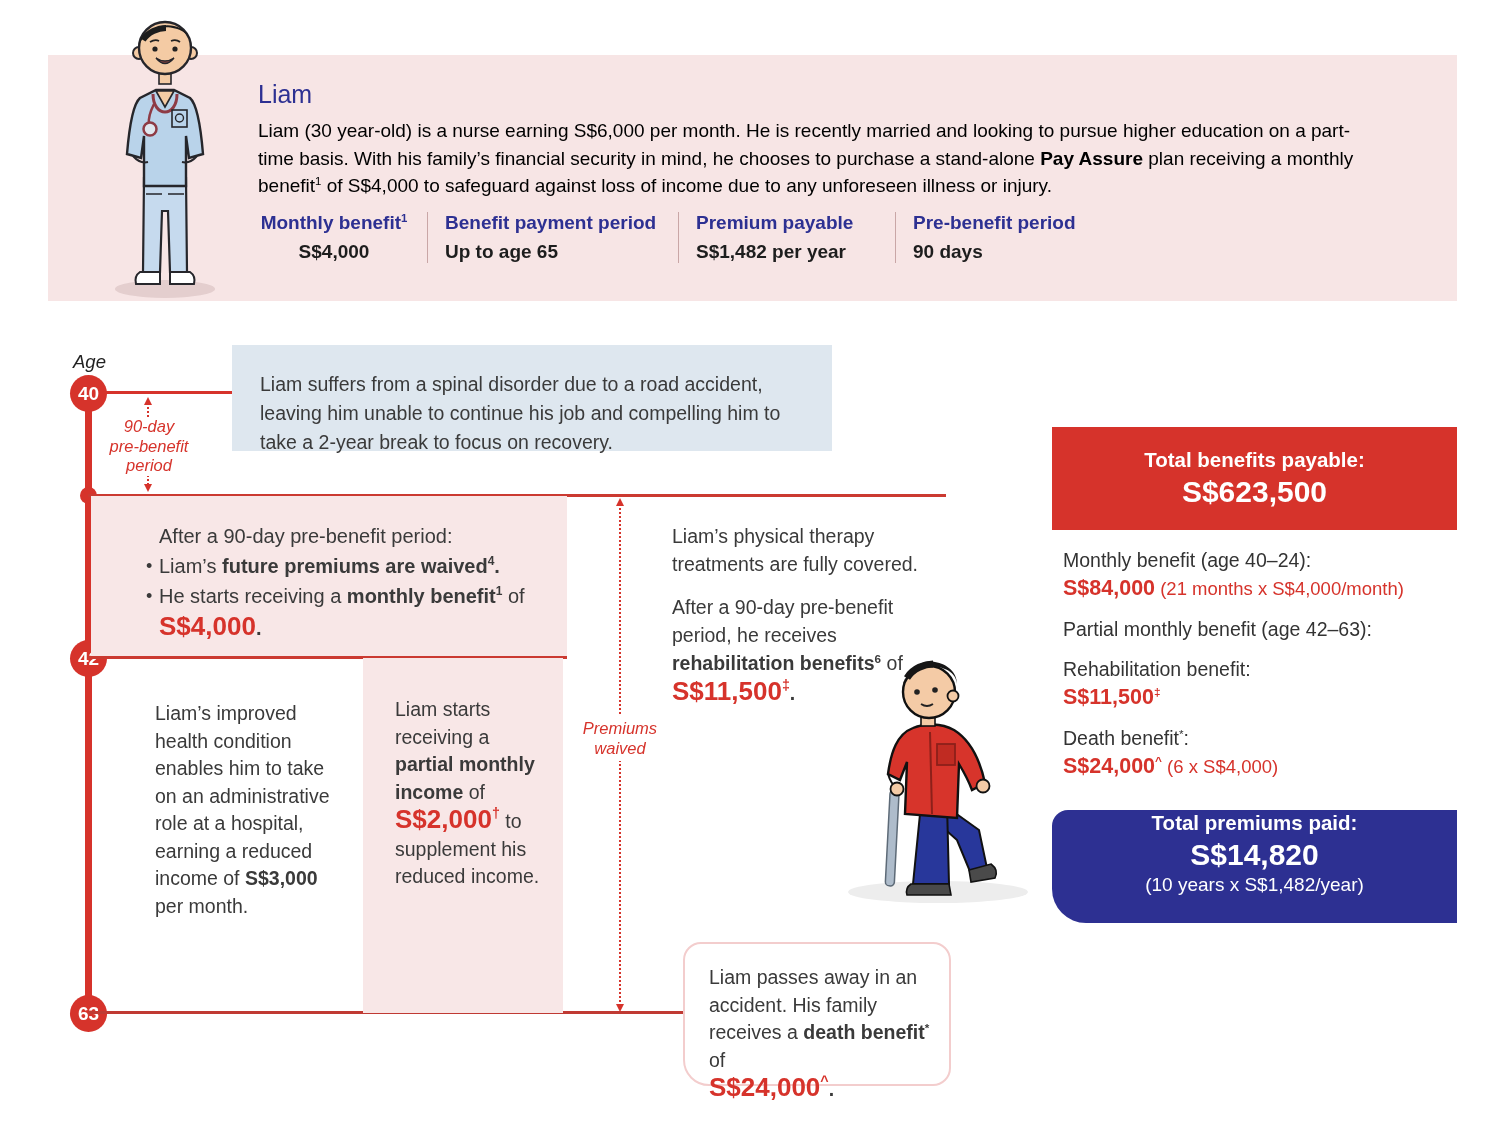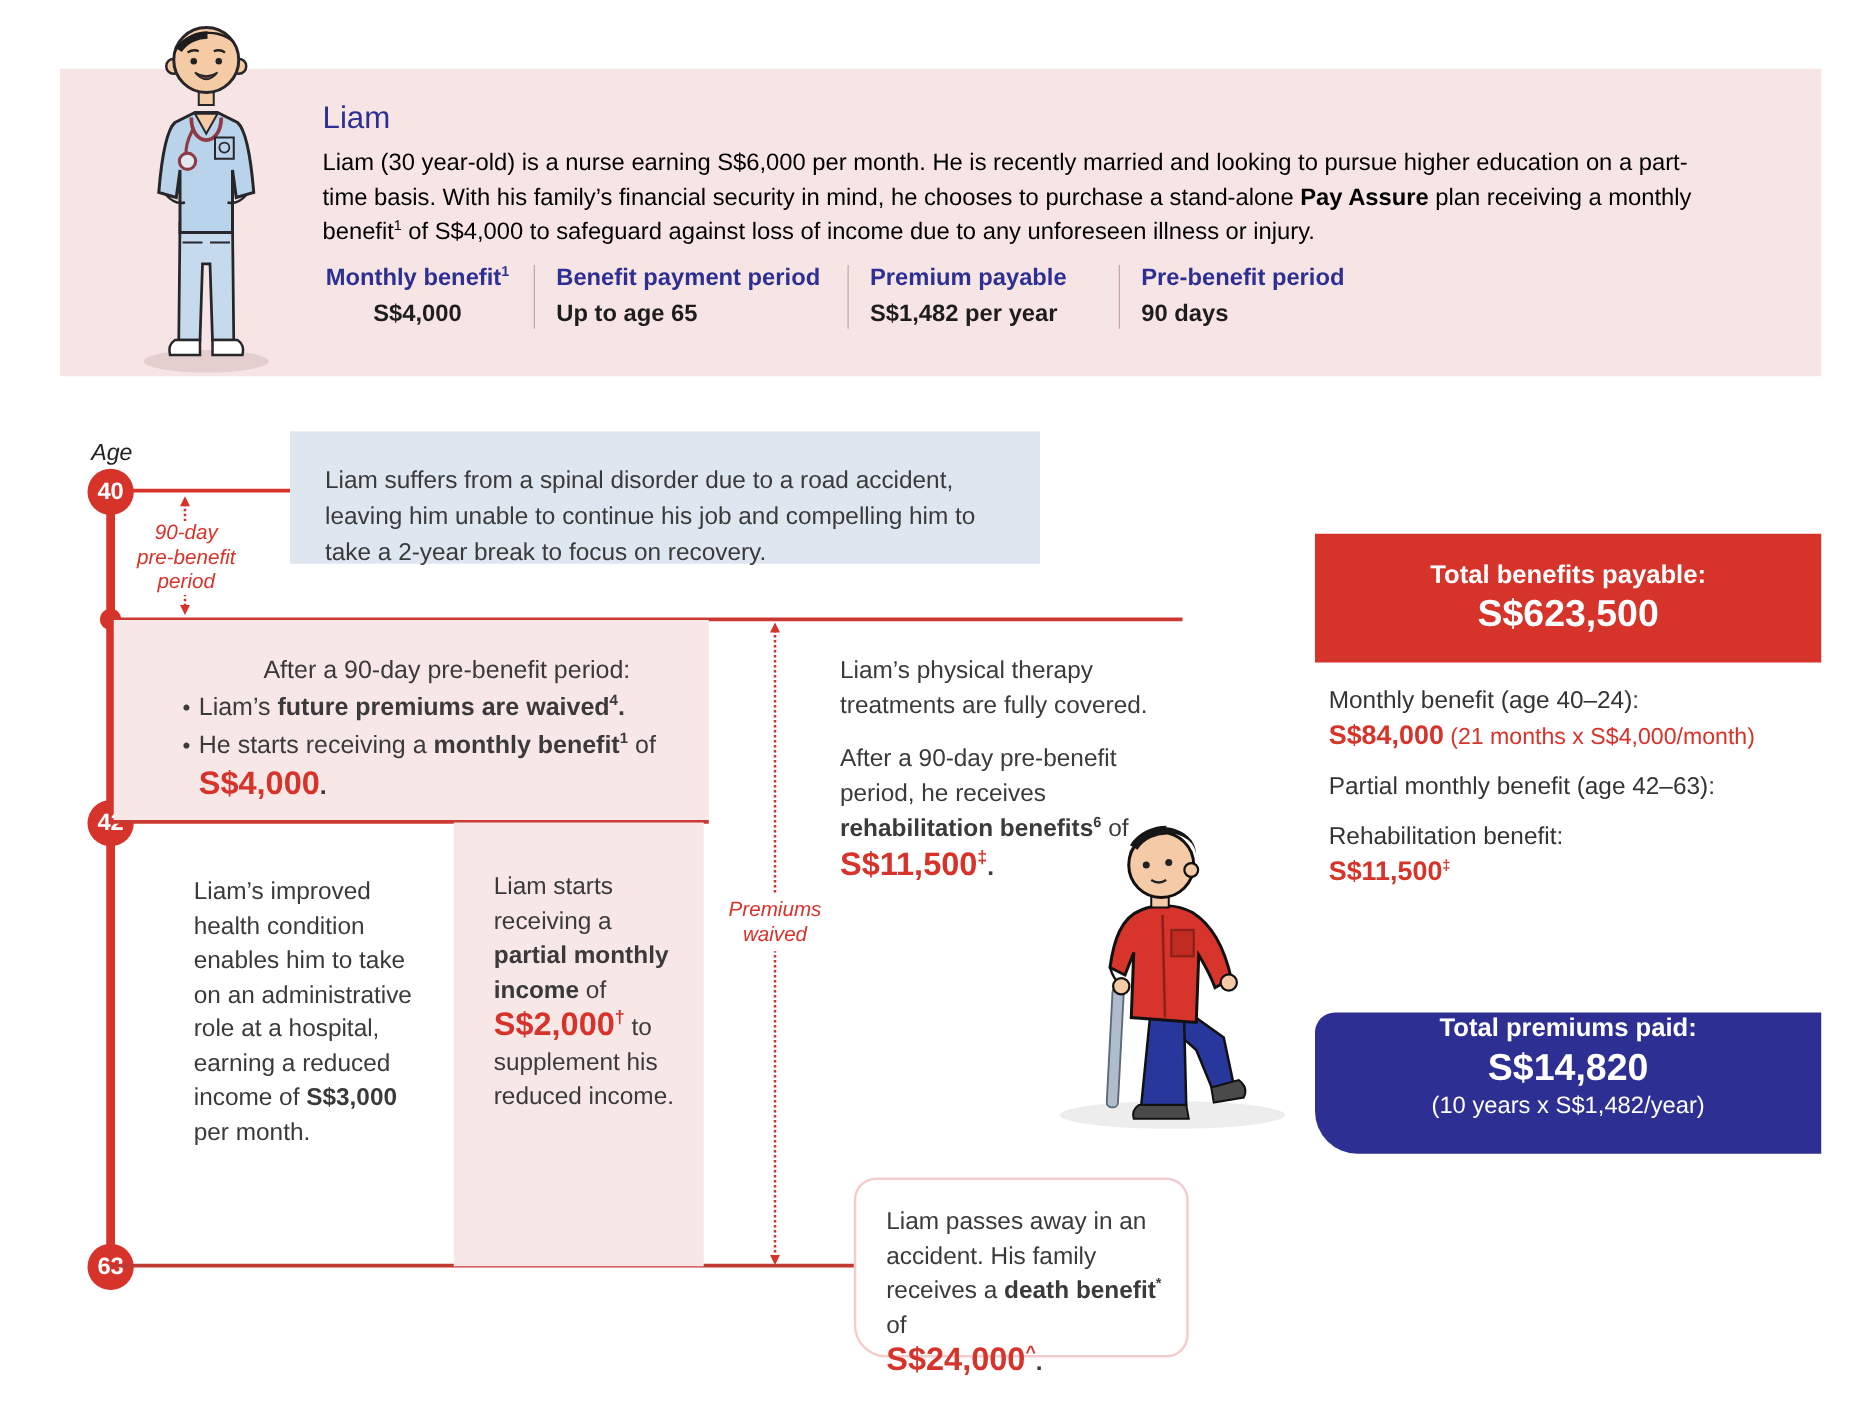--- a/index.html
+++ b/index.html
@@ -157,21 +157,21 @@
   <div>90-day</div>
   <div>pre-benefit</div>
   <div>period</div>
 </div>
 
 <div class="abs event-box">
   <span>Liam suffers from a spinal disorder due to a road accident, leaving him unable to continue his job and compelling him to take a 2-year break to focus on recovery.</span>
 </div>
 
 <div class="abs after90">
-  <div style="padding-left:13px;text-align:center;">After a 90-day pre-benefit period:</div>
+  <div style="padding-left:13px;">After a 90-day pre-benefit period:</div>
   <div class="bullet-row">
     <span class="bullet-mark">•</span>
     <span><span>Liam’s </span><b><span>future premiums are waived</span><sup class="fn">4</sup><span>.</span></b></span>
   </div>
   <div class="bullet-row">
     <span class="bullet-mark">•</span>
     <span><span>He starts receiving a </span><b><span>monthly benefit</span><sup class="fn">1</sup></b><span> of</span><br>
     <span class="amt">S$4,000</span><b>.</b></span>
   </div>
 </div>
@@ -231,19 +231,23 @@
     <div class="b-label"><span>Monthly benefit (age 40–24):</span><sup class="fn"></sup><span></span></div>
     <div class="b-value"><span>S$84,000</span><sup class="amt-sup"></sup><span class="b-detail"><span> (21 months x S$4,000/month)</span><sup class="fn"></sup><span></span></span></div>
   </div>
   <div class="b-item">
     <div class="b-label"><span>Partial monthly benefit (age 42–63):</span><sup class="fn"></sup><span></span></div>
   </div>
   <div class="b-item">
     <div class="b-label"><span>Rehabilitation benefit:</span><sup class="fn"></sup><span></span></div>
     <div class="b-value"><span>S$11,500</span><sup class="amt-sup">‡</sup><span class="b-detail"><span></span><sup class="fn"></sup><span></span></span></div>
   </div>
+  <div class="b-item">
+    <div class="b-label"><span>Death benefit</span><sup class="fn">*</sup><span>:</span></div>
+    <div class="b-value"><span>S$24,000</span><sup class="amt-sup">^</sup><span class="b-detail"><span> (6 x S$4,000)</span><sup class="fn"></sup><span></span></span></div>
+  </div>
 </div>
 
 <div class="abs total-premiums">
   <div class="tb-label">Total premiums paid:</div>
   <div class="tb-value">S$14,820</div>
   <div class="tp-detail">(10 years x S$1,482/year)</div>
 </div>
 
 </body></html>

